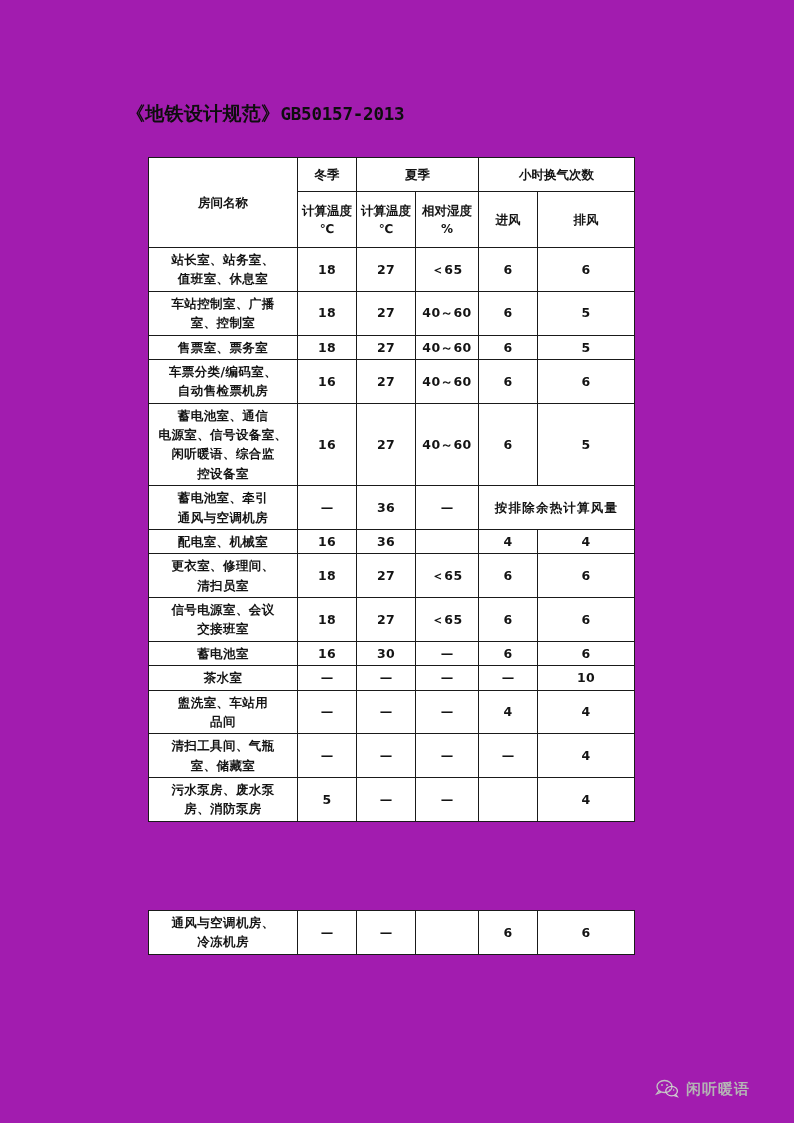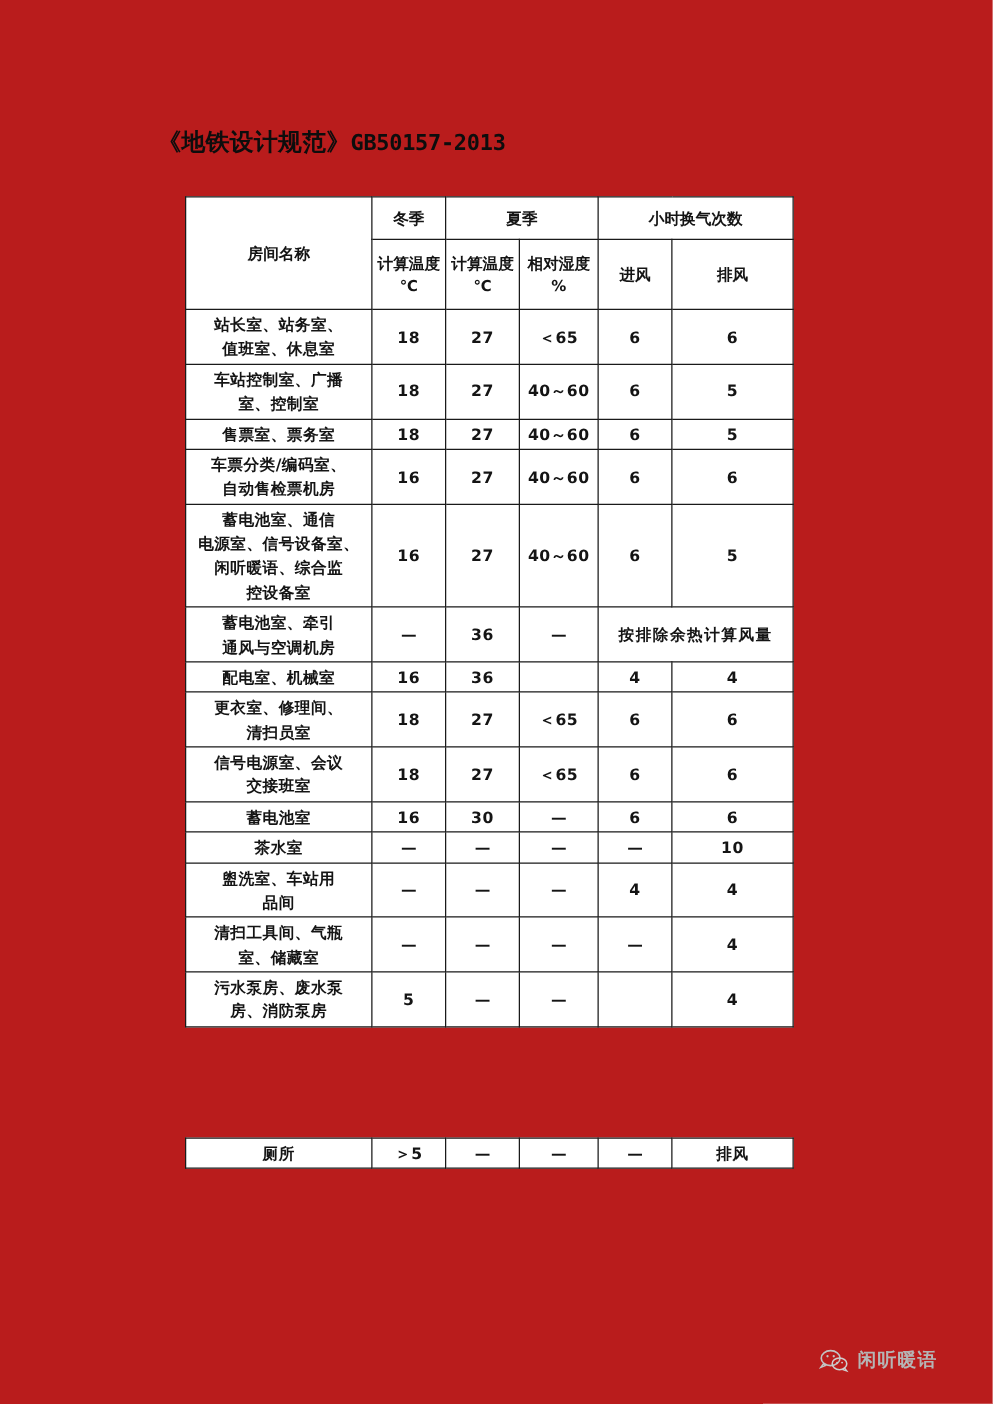--- a/index.html
+++ b/index.html
@@ -14,21 +14,21 @@
     height: 1123px;
     position: relative;
     font-family: "DejaVu Sans", "Liberation Sans", sans-serif;
     color: #111111;
     overflow: hidden;
   }
 
   .page {
     position: absolute;
     inset: 0;
-    background: #b91c1c;
+    background: #a21caf;
   }
 
   
   .doc-title {
     position: absolute;
     left: 126px;
     top: 101px;
     font-size: 19px;
     font-weight: bold;
     letter-spacing: 0.3px;
@@ -122,21 +122,21 @@
     top: 910px;
     width: 486px;
   }
 
   
   .watermark {
     position: absolute;
     left: 655px;
     top: 1079px;
     display: flex;
-    align-items: flex-start;
+    align-items: center;
     gap: 7px;
     color: #b9b9b9;
     user-select: none;
   }
   .watermark .wm-text {
     font-size: 15px;
     font-weight: bold;
     letter-spacing: 1px;
     color: #b5b5b5;
   }
@@ -338,26 +338,29 @@
       <colgroup>
         <col class="col-room">
           <col class="col-wtemp">
           <col class="col-stemp">
         <col class="col-humid">
           <col class="col-in">
           <col class="col-out">
       </colgroup>
       <tbody id="tbody-lower">
           <tr>
-            <td class="room-cell single"><span class="ln">厕所</span></td>
-            <td class="num">＞5</td>
-            <td class="num dash">—</td>
-            <td class="num dash">—</td>
-            <td class="num dash">—</td>
-            <td class="num">排风</td>
+            <td class="room-cell">
+              <span class="ln">通风与空调机房、</span>
+              <span class="ln">冷冻机房</span>
+            </td>
+            <td class="num dash">—</td>
+            <td class="num dash">—</td>
+            <td class="num"></td>
+            <td class="num">6</td>
+            <td class="num">6</td>
           </tr>
         </tbody>
     </table>
   </div>
 
   <div class="watermark">
     <span class="wm-icon">
       <svg viewBox="0 0 28 24" width="24" height="20" aria-hidden="true">
         <ellipse cx="11" cy="9" rx="9" ry="7.2" fill="none" stroke="#c2c2c2" stroke-width="1.6"></ellipse>
         <circle cx="8" cy="7.2" r="1.1" fill="#c2c2c2"></circle>

